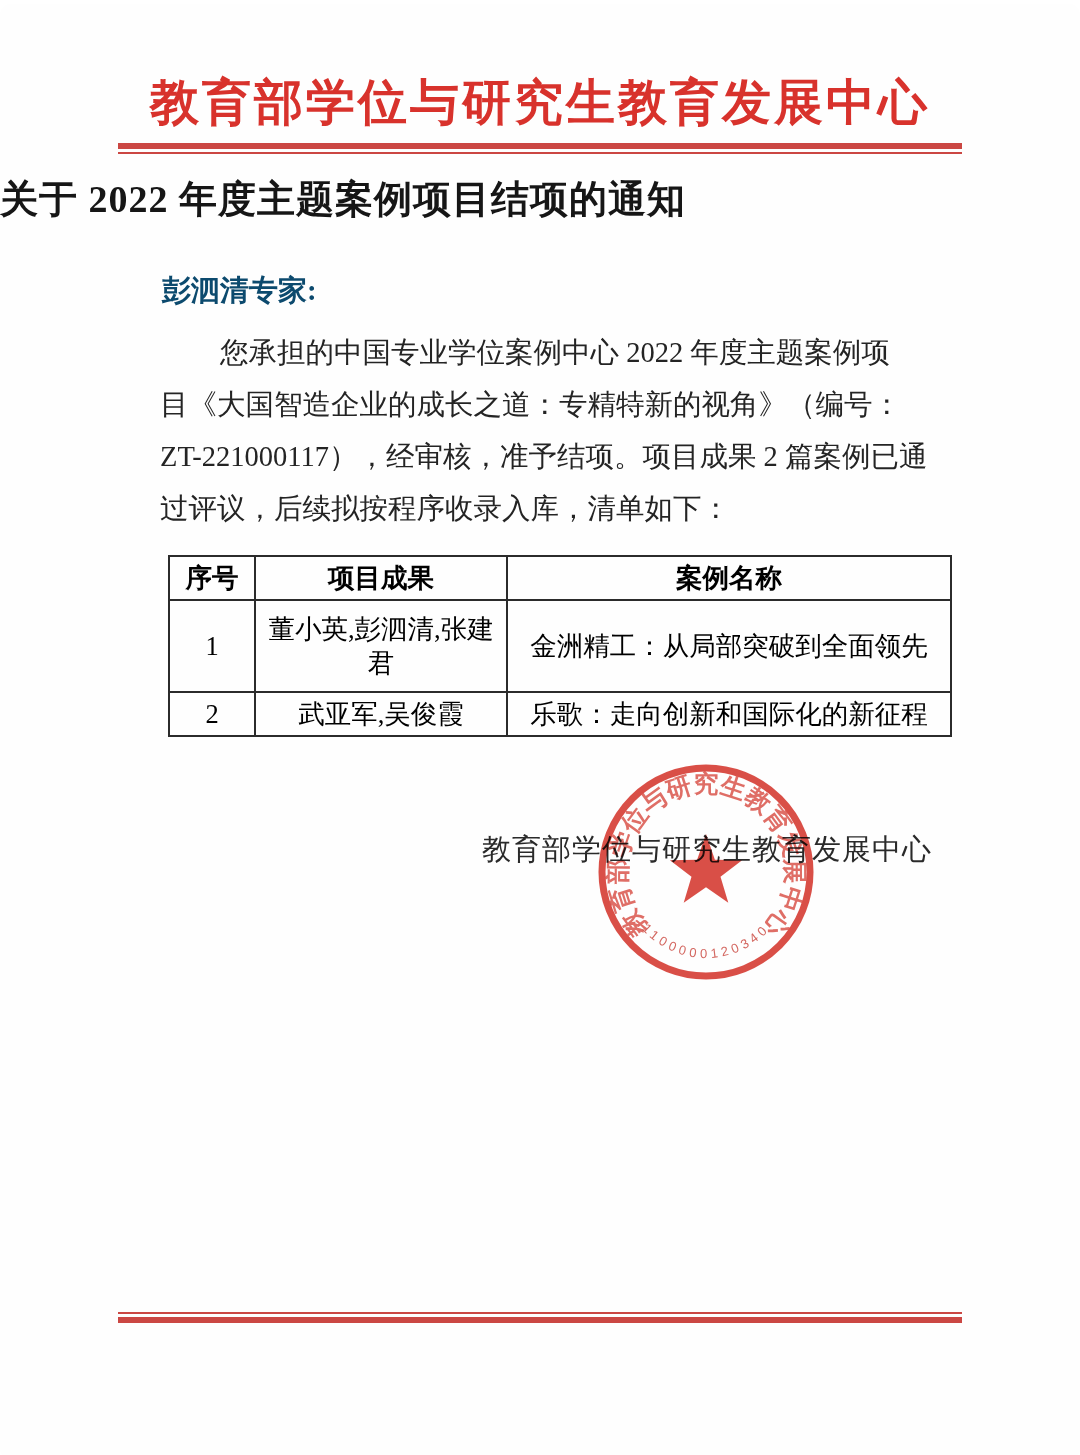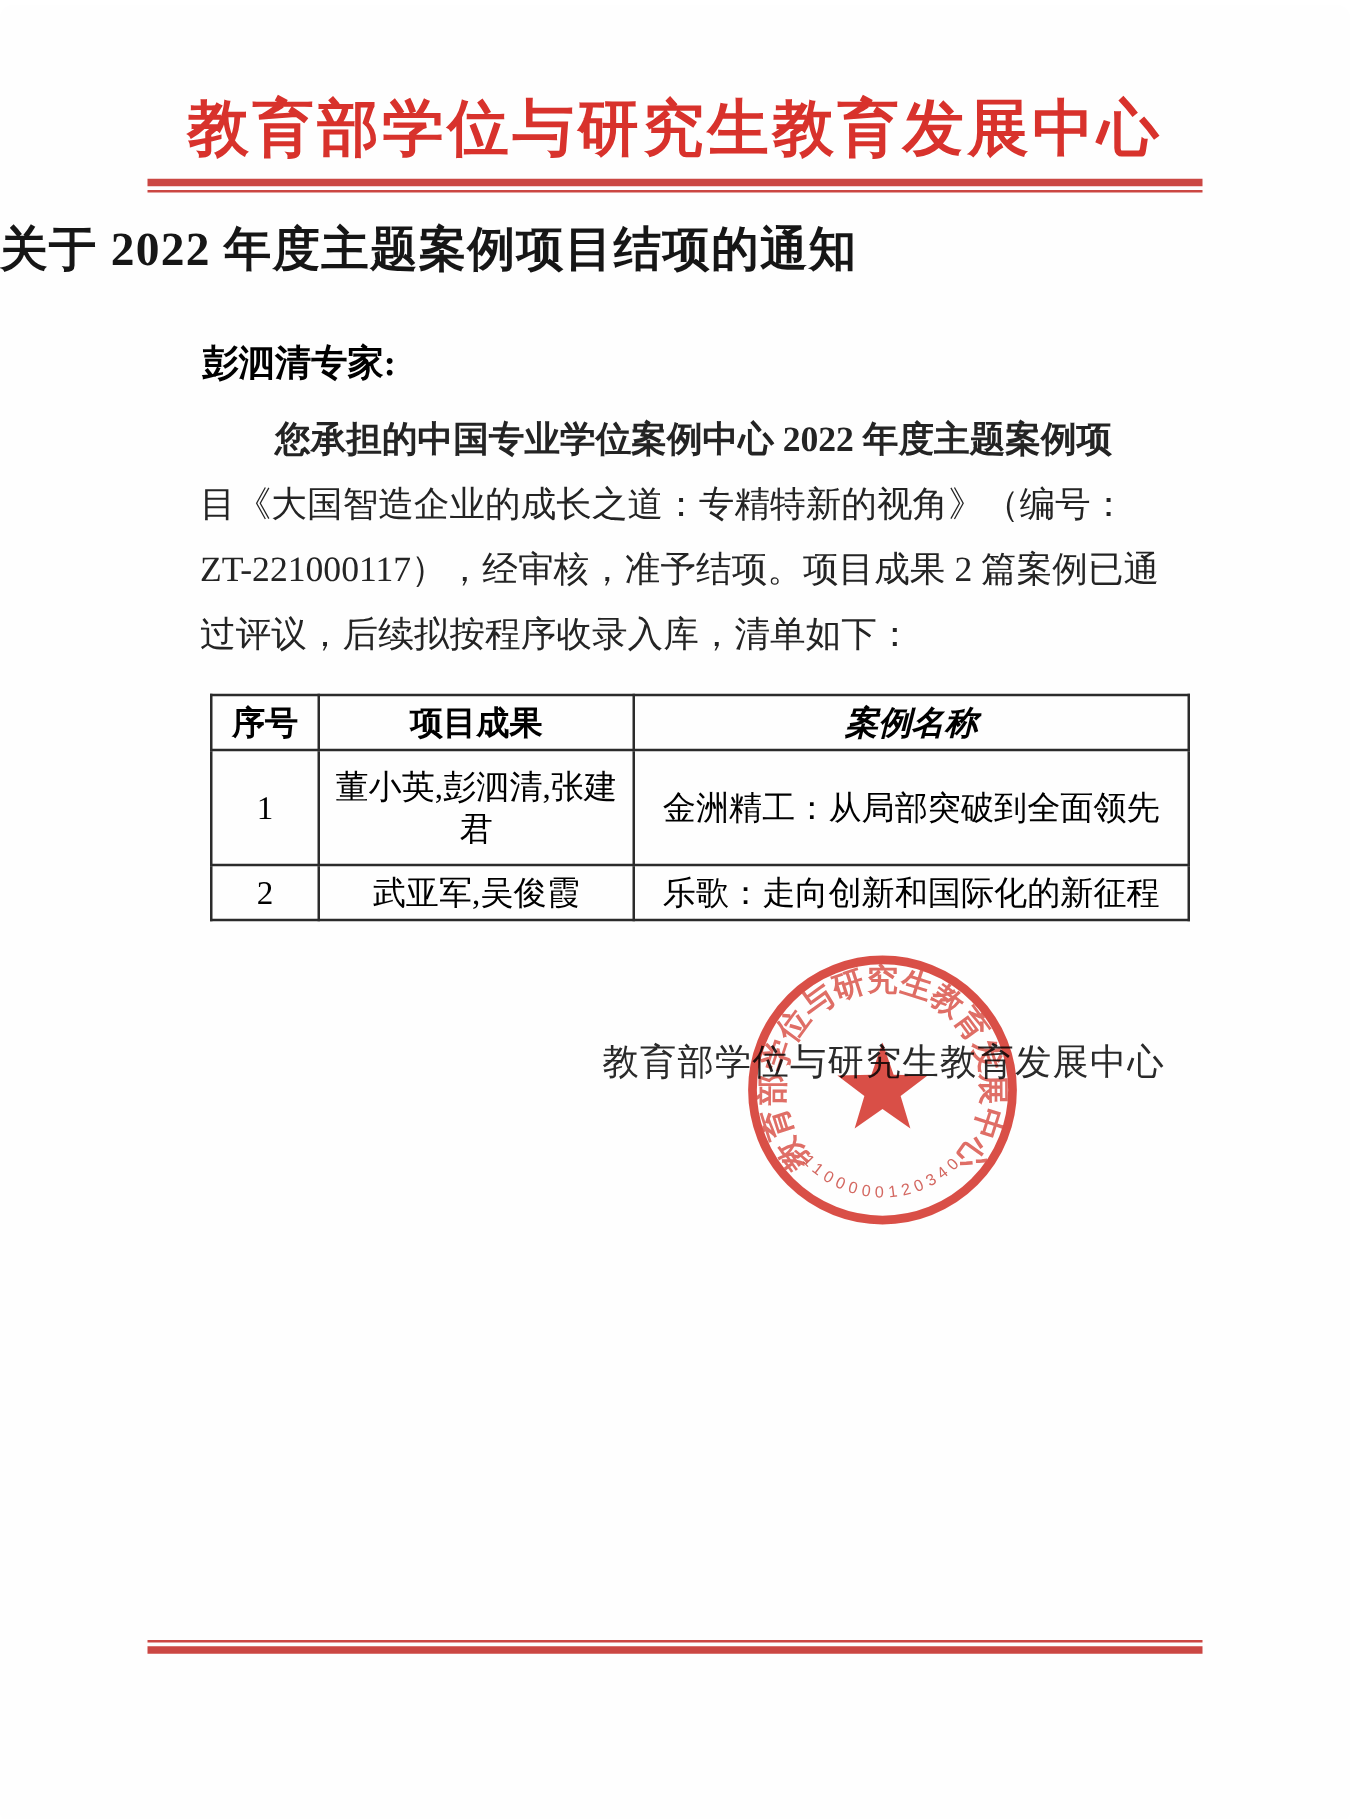--- a/index.html
+++ b/index.html
@@ -33,50 +33,50 @@
     font-size:38px;
     font-weight:bold;
     color:#161616;
     letter-spacing:1px;
   }
   
   .salutation{
     margin:46px 150px 0 162px;
     font-size:29px;
     font-weight:bold;
-    color:#000000;
+    color:#0c4a6e;
   }
   .body-text{
     margin:16px 148px 0 160px;
     font-size:28.5px;
     line-height:52px;
     color:#242424;
   }
   .body-line{white-space:nowrap;}
-  .body-line.indent{text-indent:60px;font-weight:bold;}
+  .body-line.indent{text-indent:60px;}
   
   .case-table{
     margin:20px 0 0 168px;
     border-collapse:collapse;
     width:748px;
     font-size:26.5px;
     color:#000000;
     table-layout:fixed;
   }
   .case-table th,.case-table td{
     border:2.5px solid #2b2b2b;
     text-align:center;
     vertical-align:middle;
     padding:2px 6px;
     line-height:34px;
   }
   .case-table th{font-weight:bold;height:38px;}
   .col-no{width:72px;}
   .col-authors{width:238px;}
-  .col-title{width:430px;font-style:italic;}
+  .col-title{width:430px;}
   .row-tall td{height:86px;}
   .row-short td{height:38px;}
   
   .sig-org{
     position:absolute;left:482px;top:826px;
     font-size:29px;letter-spacing:1px;color:#2a2a2a;
     white-space:nowrap;
   }
   .sig-date{
     position:absolute;left:612px;top:884px;

